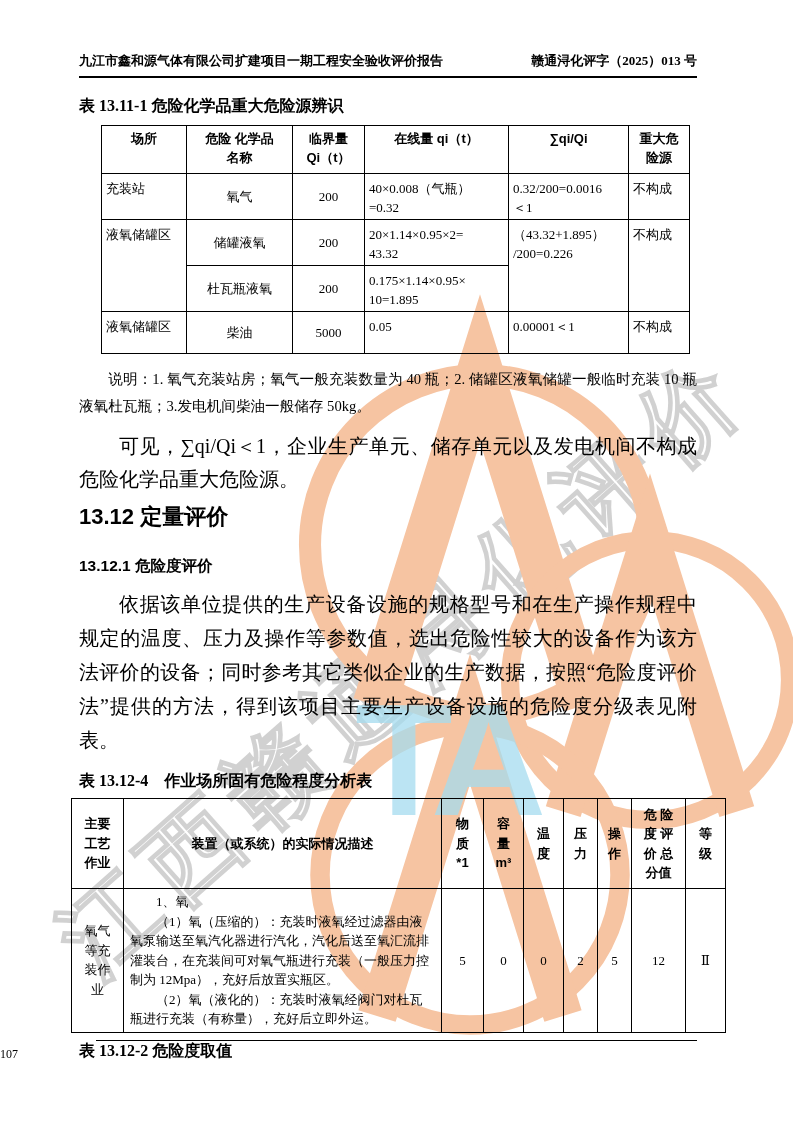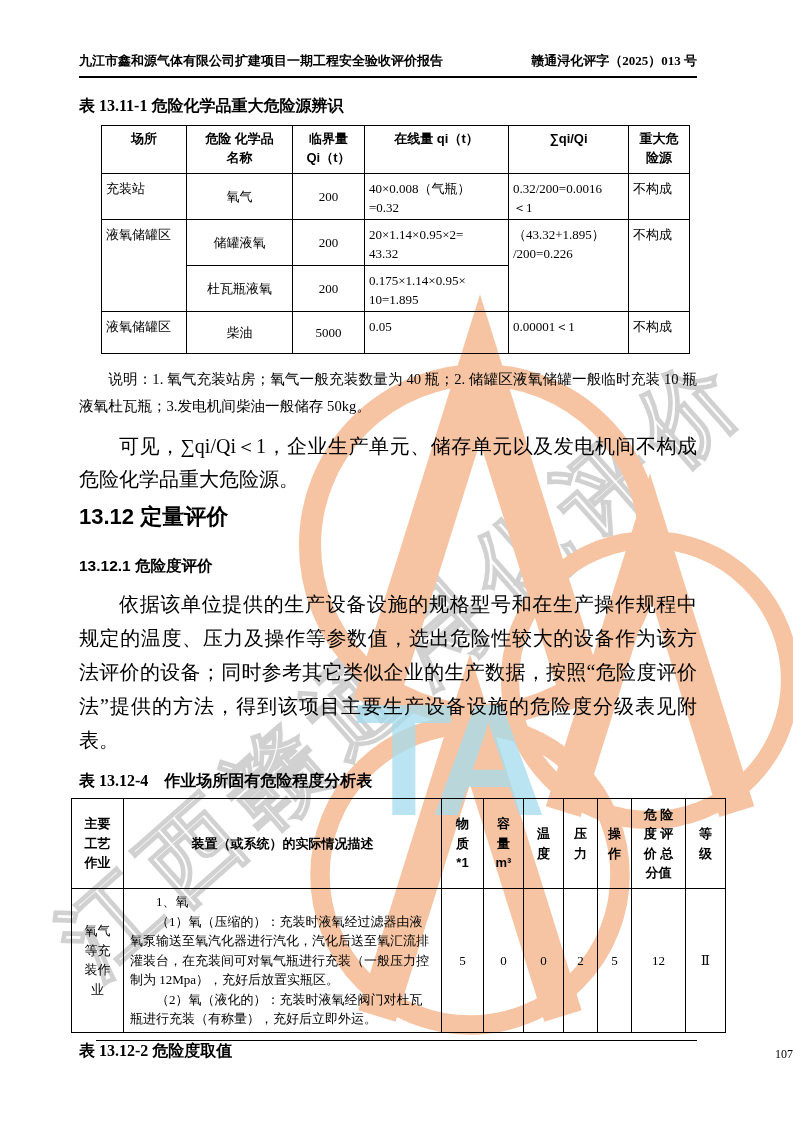--- a/index.html
+++ b/index.html
@@ -64,21 +64,21 @@
     font-family:"Liberation Sans","DejaVu Sans",sans-serif;font-weight:bold;
     text-align:center;vertical-align:middle;padding:2px 2px;height:90px;
   }
   .t2 td{padding:2px 3px;}
   .t2 .c-center{text-align:center;vertical-align:middle;}
   .t2 .desc{text-align:left;vertical-align:top;padding:3px 6px;}
   .tank-para{margin:10px 0 0 6px;font-size:15.5px;}
   .t3-title{margin-top:8px;}
   
   .footer-line{position:absolute;left:96px;right:96px;top:1040px;border-top:1.5px solid #000;z-index:1;}
-  .page-num{position:absolute;left:0;right:0;top:1047px;text-align:right;font-size:12px;z-index:1;}
+  .page-num{position:absolute;left:0;right:0;top:1047px;text-align:left;font-size:12px;z-index:1;}
 </style>
 </head>
 <body>
 
 <div class="page">
 
   <div class="watermark">
     <svg width="793" height="1122" viewBox="0 0 793 1122">
 
       <text class="wm-gray-text" transform="translate(96,980) rotate(-41.5)" fill="none" stroke-width="1.6" stroke="#c6c6c6">江西赣通浔化评价</text>

